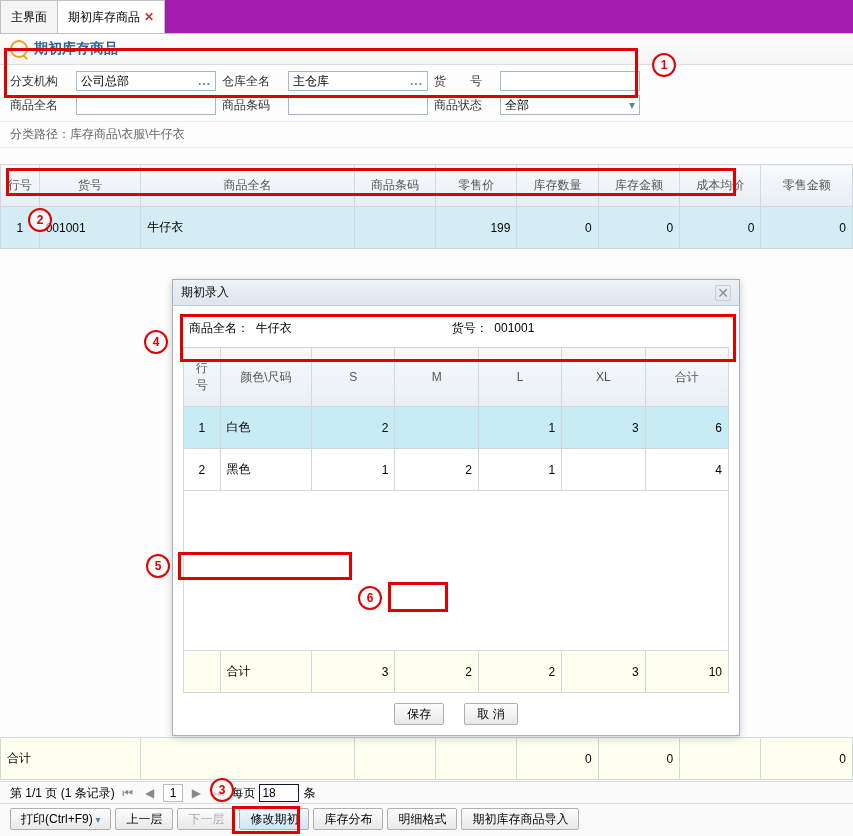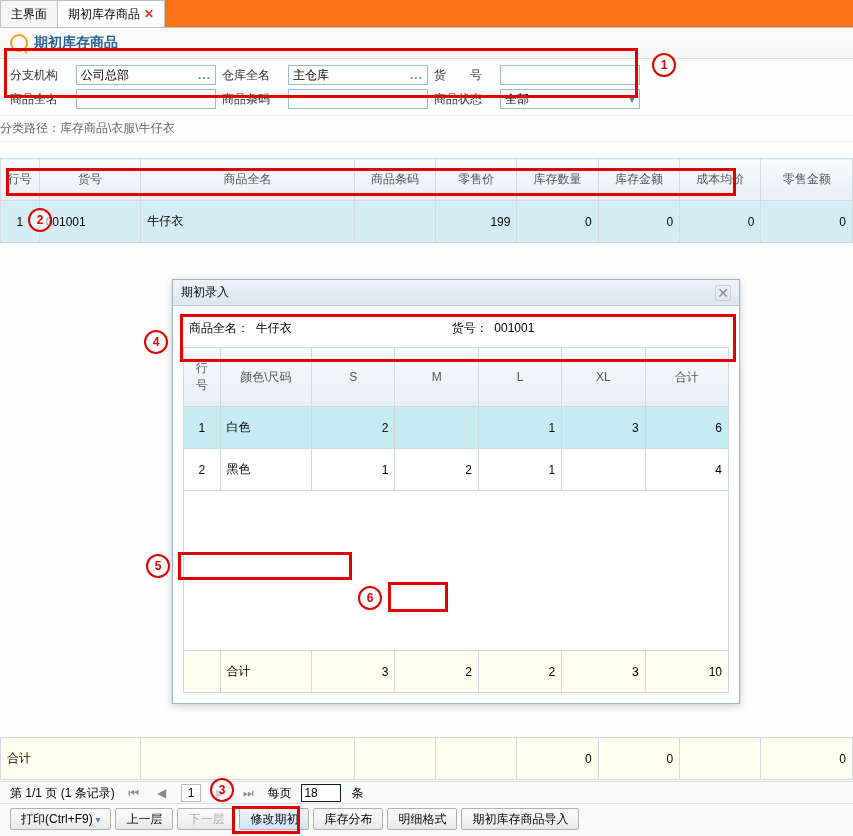--- a/index.html
+++ b/index.html
@@ -1,40 +1,40 @@
 <!DOCTYPE html>
 <html><head>
 <meta charset="utf-8">
 <style>
 * { box-sizing: border-box; margin: 0; padding: 0; font-family: "Microsoft YaHei", Arial, sans-serif; font-size: 12px; }
 body { background: #fdfdfd; width: 853px; height: 836px; position: relative; overflow: hidden; }
 
 
-.tabs { display: flex; background: #f97316; border-bottom: 1px solid #c0c0c0; height: 28px; }
+.tabs { display: flex; background: #a21caf; border-bottom: 1px solid #c0c0c0; height: 34px; }
 .tab { padding: 3px 10px; border: 1px solid #c0c0c0; border-bottom: none; background: #f5f5f5; margin-right: -1px; display: flex; align-items: center; gap: 4px; }
 .tab.active { background: #fff; }
 .tab .close { color: #c33; font-weight: bold; cursor: pointer; }
 
 
 .title-bar { display: flex; align-items: center; gap: 6px; padding: 6px 10px; background: linear-gradient(#fdfdfd,#f5f5f5); border-bottom: 1px solid #ddd; }
 .title-bar .icon { width: 18px; height: 18px; border: 2px solid #f0a020; border-radius: 50%; position: relative; }
 .title-bar .icon::after { content:""; position:absolute; width:6px; height:2px; background:#f0a020; bottom:-2px; right:-2px; transform: rotate(45deg); }
 .title-bar h1 { font-size: 14px; color: #2a6496; }
 
 
 .filters { padding: 6px 10px; display: grid; grid-template-columns: 60px 140px 60px 140px 60px 140px auto; gap: 4px 6px; align-items: center; }
 .filters label { text-align: justify; color: #333; }
 .filters input, .filters .combo { height: 20px; border: 1px solid #a8c; border-color:#a0b8d0; padding: 1px 4px; background:#fff; }
 .combo { display:flex; align-items:center; justify-content:space-between; }
 .combo .dots { color:#58a; cursor:pointer; font-weight:bold; letter-spacing:1px; }
 .combo .arrow { color:#58a; cursor:pointer; }
 .btn { height: 22px; padding: 2px 12px; background: linear-gradient(#fdfdfd,#e8e8e8); border:1px solid #b0b0b0; border-radius:2px; cursor:pointer; }
 
 
-.breadcrumb { padding: 4px 0; color:#666; border-top:1px solid #eee; border-bottom:1px solid #eee; }
+.breadcrumb { padding: 4px 10px; color:#666; border-top:1px solid #eee; border-bottom:1px solid #eee; }
 
 
 .main-table-wrap { margin-top: 16px; }
 table.grid { border-collapse: collapse; width: 100%; table-layout: fixed; }
 table.grid th, table.grid td { border: 1px solid #d0d8e0; padding: 12px 6px; text-align: center; background:#fff; height: 24px; }
 table.grid th { background: linear-gradient(#f8fafc,#e8eef4); color:#555; font-weight: normal; }
 table.grid td.num { text-align: right; }
 table.grid td.left { text-align: left; }
 table.grid tr.selected td { background: #d4ecf4; }
 
@@ -51,21 +51,21 @@
 .dialog-table th, .dialog-table td { height: 22px; }
 .dialog-table tr.sel td { background:#c8ecf4; }
 .dialog-table tr.total td { background:#fffff0; }
 .dialog-cost { display:flex; align-items:center; gap:8px; margin-top:10px; }
 .dialog-cost input { width:110px; height:20px; border:1px solid #a0b8d0; padding:1px 4px; }
 .dialog-btns { display:flex; justify-content:center; gap:20px; margin-top:10px; }
 
 
 .footer-total { position:absolute; left:0; right:0; bottom:56px; }
 .footer-total table.grid td { background:#fffff0; }
-.pager { position:absolute; left:0; right:0; bottom:32px; display:flex; align-items:center; gap:10px; padding:2px 10px; background:#fafafa; border-top:1px solid #ddd; }
+.pager { position:absolute; left:0; right:0; bottom:32px; display:flex; align-items:center; gap:4px; padding:2px 10px; background:#fafafa; border-top:1px solid #ddd; }
 .pager .pg-btn { width:18px; height:18px; display:flex; align-items:center; justify-content:center; color:#888; cursor:pointer; }
 .pager .pg-num { border:1px solid #bbb; padding:1px 6px; background:#fff; }
 .pager input { width:40px; height:18px; border:1px solid #0f172a; padding:0 2px; }
 .toolbar { position:absolute; left:0; right:0; bottom:0; display:flex; gap:4px; padding:4px 10px 6px; background:#fafafa; border-top:1px solid #ddd; }
 .toolbar .tbtn { height:22px; padding:2px 10px; background:linear-gradient(#fdfdfd,#e8e8e8); border:1px solid #b0b0b0; border-radius:2px; cursor:pointer; }
 .toolbar .tbtn.dropdown::after { content:" ▾"; color:#58a; font-size:10px; }
 .toolbar .tbtn.disabled { color:#aaa; }
 .toolbar .tbtn.primary { background:linear-gradient(#f0f6ff,#d0e4f4); }
 </style>
 </head>
@@ -219,20 +219,24 @@
           <td></td>
             <td class="left">合计</td>
           <td class="num">3</td>
             <td class="num">2</td>
           <td class="num">2</td>
             <td class="num">3</td>
           <td class="num">10</td>
         </tr>
       </tbody>
     </table>
+    <div class="dialog-btns">
+      <button class="btn">保存</button>
+      <button class="btn">取 消</button>
+    </div>
   </div>
 </div>
 
 <div class="callout-box" style="top:314px; left:180px; width:556px; height:48px;"></div>
 <div class="callout-num" style="top:330px; left:144px;">4</div>
 
 <div class="callout-box" style="top:552px; left:178px; width:174px; height:28px;"></div>
 <div class="callout-num" style="top:554px; left:146px;">5</div>
 
 <div class="callout-box" style="top:582px; left:388px; width:60px; height:30px;"></div>

